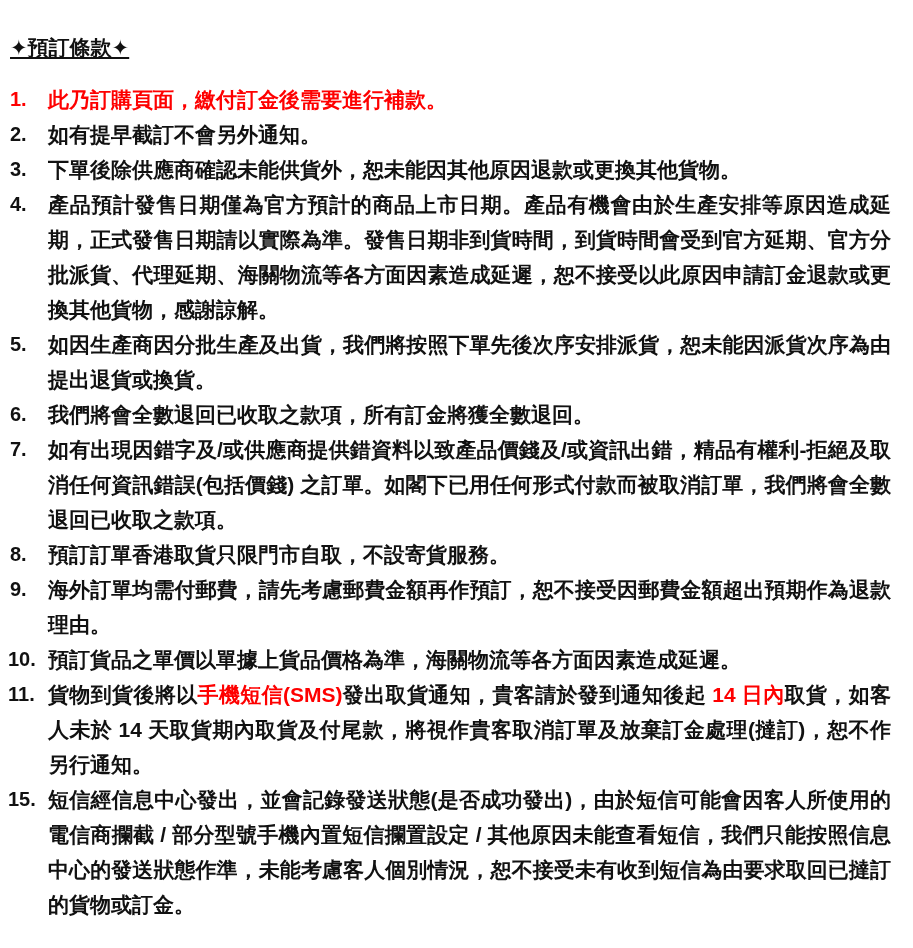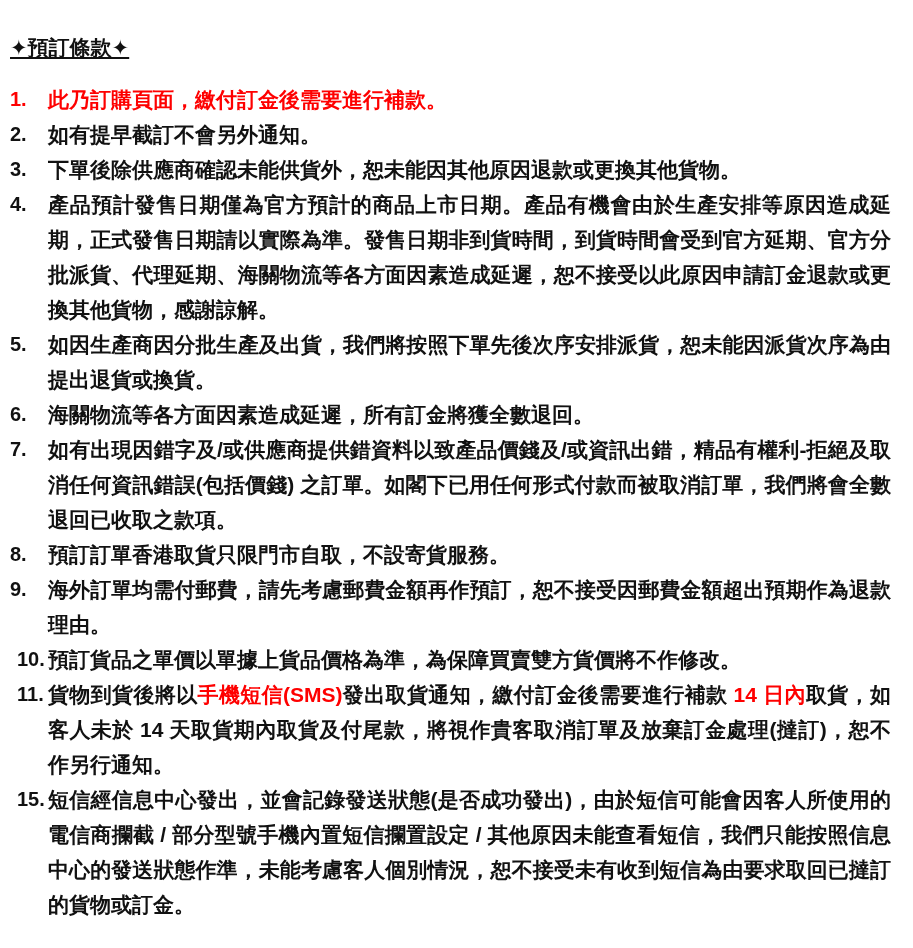--- a/index.html
+++ b/index.html
@@ -26,21 +26,21 @@
     display:inline-block;
     text-align:right;
   }
   .terms{margin-top:20px;font-size:21px;line-height:35px;}
   .term-row{display:flex;align-items:flex-start;}
   .term-num{
     flex:0 0 48px;box-sizing:border-box;
     padding-left:10px;
     font-size:20px;
   }
-  .term-num.two{padding-left:17px;}
+  .term-num.two{padding-left:8px;}
   .term-text{
     flex:1;padding-right:22px;
     text-align:justify;
   }
   .term-row.red{color:var(--red,#fe0000);}
   .seg-red{color:var(--red,#fe0000);}
 </style>
 </head>
 <body>
 
@@ -64,40 +64,40 @@
       <div class="term-row">
         <span class="term-num">4.</span>
         <div class="term-text"><span class="seg-plain">產品預計發售日期僅為官方預計的商品上市日期。產品有機會由於生產安排等原因造成延期，正式發售日期請以實際為準。發售日期非到貨時間，到貨時間會受到官方延期、官方分批派貨、代理延期、海關物流等各方面因素造成延遲，恕不接受以此原因申請訂金退款或更換其他貨物，感謝諒解。</span></div>
       </div>
       <div class="term-row">
         <span class="term-num">5.</span>
         <div class="term-text"><span class="seg-plain">如因生產商因分批生產及出貨，我們將按照下單先後次序安排派貨，恕未能因派貨次序為由提出退貨或換貨。</span></div>
       </div>
       <div class="term-row">
         <span class="term-num">6.</span>
-        <div class="term-text"><span class="seg-plain">海關物流等各方面因素造成延遲，所有訂金將獲全數退回。</span></div>
+        <div class="term-text"><span class="seg-plain">我們將會全數退回已收取之款項，所有訂金將獲全數退回。</span></div>
       </div>
       <div class="term-row">
         <span class="term-num">7.</span>
         <div class="term-text"><span class="seg-plain">如有出現因錯字及/或供應商提供錯資料以致產品價錢及/或資訊出錯，精品有權利-拒絕及取消任何資訊錯誤(包括價錢) 之訂單。如閣下已用任何形式付款而被取消訂單，我們將會全數退回已收取之款項。</span></div>
       </div>
       <div class="term-row">
         <span class="term-num">8.</span>
         <div class="term-text"><span class="seg-plain">預訂訂單香港取貨只限門市自取，不設寄貨服務。</span></div>
       </div>
       <div class="term-row">
         <span class="term-num">9.</span>
         <div class="term-text"><span class="seg-plain">海外訂單均需付郵費，請先考慮郵費金額再作預訂，恕不接受因郵費金額超出預期作為退款理由。</span></div>
       </div>
       <div class="term-row">
         <span class="term-num two">10.</span>
-        <div class="term-text"><span class="seg-plain">預訂貨品之單價以單據上貨品價格為準，為保障買賣雙方貨價將不作修改。</span></div>
+        <div class="term-text"><span class="seg-plain">預訂貨品之單價以單據上貨品價格為準，海關物流等各方面因素造成延遲。</span></div>
       </div>
       <div class="term-row">
         <span class="term-num two">11.</span>
-        <div class="term-text"><span class="seg-plain">貨物到貨後將以</span><span class="seg-red">手機短信(SMS)</span><span class="seg-plain">發出取貨通知，繳付訂金後需要進行補款 </span><span class="seg-red">14 日內</span><span class="seg-plain">取貨，如客人未於 14 天取貨期內取貨及付尾款，將視作貴客取消訂單及放棄訂金處理(撻訂)，恕不作另行通知。</span></div>
+        <div class="term-text"><span class="seg-plain">貨物到貨後將以</span><span class="seg-red">手機短信(SMS)</span><span class="seg-plain">發出取貨通知，貴客請於發到通知後起 </span><span class="seg-red">14 日內</span><span class="seg-plain">取貨，如客人未於 14 天取貨期內取貨及付尾款，將視作貴客取消訂單及放棄訂金處理(撻訂)，恕不作另行通知。</span></div>
       </div>
       <div class="term-row">
         <span class="term-num two">15.</span>
         <div class="term-text"><span class="seg-plain">短信經信息中心發出，並會記錄發送狀態(是否成功發出)，由於短信可能會因客人所使用的電信商攔截 / 部分型號手機內置短信攔置設定 / 其他原因未能查看短信，我們只能按照信息中心的發送狀態作準，未能考慮客人個別情況，恕不接受未有收到短信為由要求取回已撻訂的貨物或訂金。</span></div>
       </div>
     </div>
 </div>
 
 </body></html>

